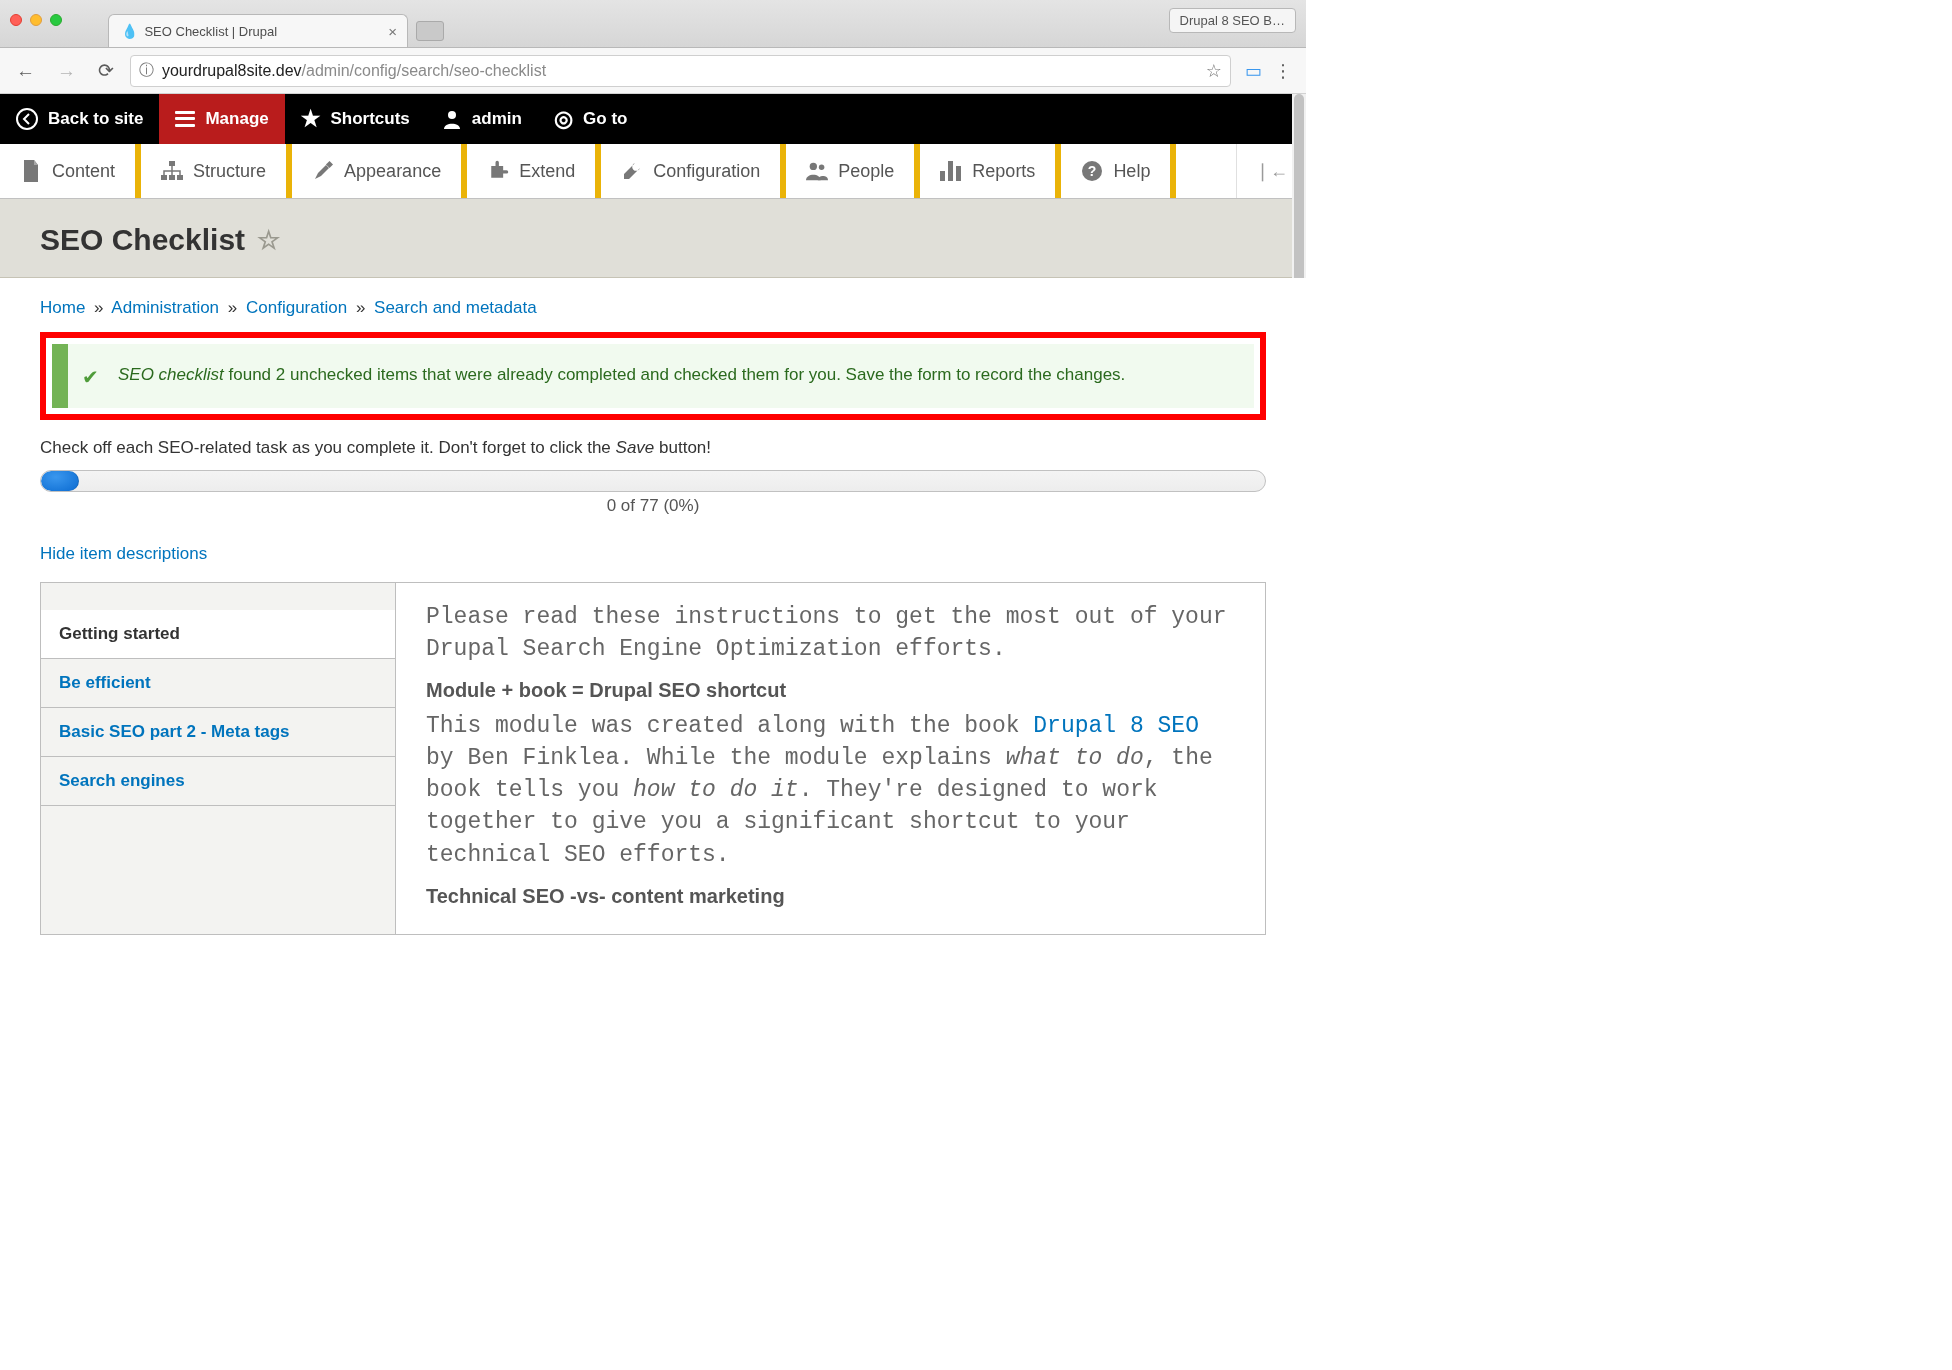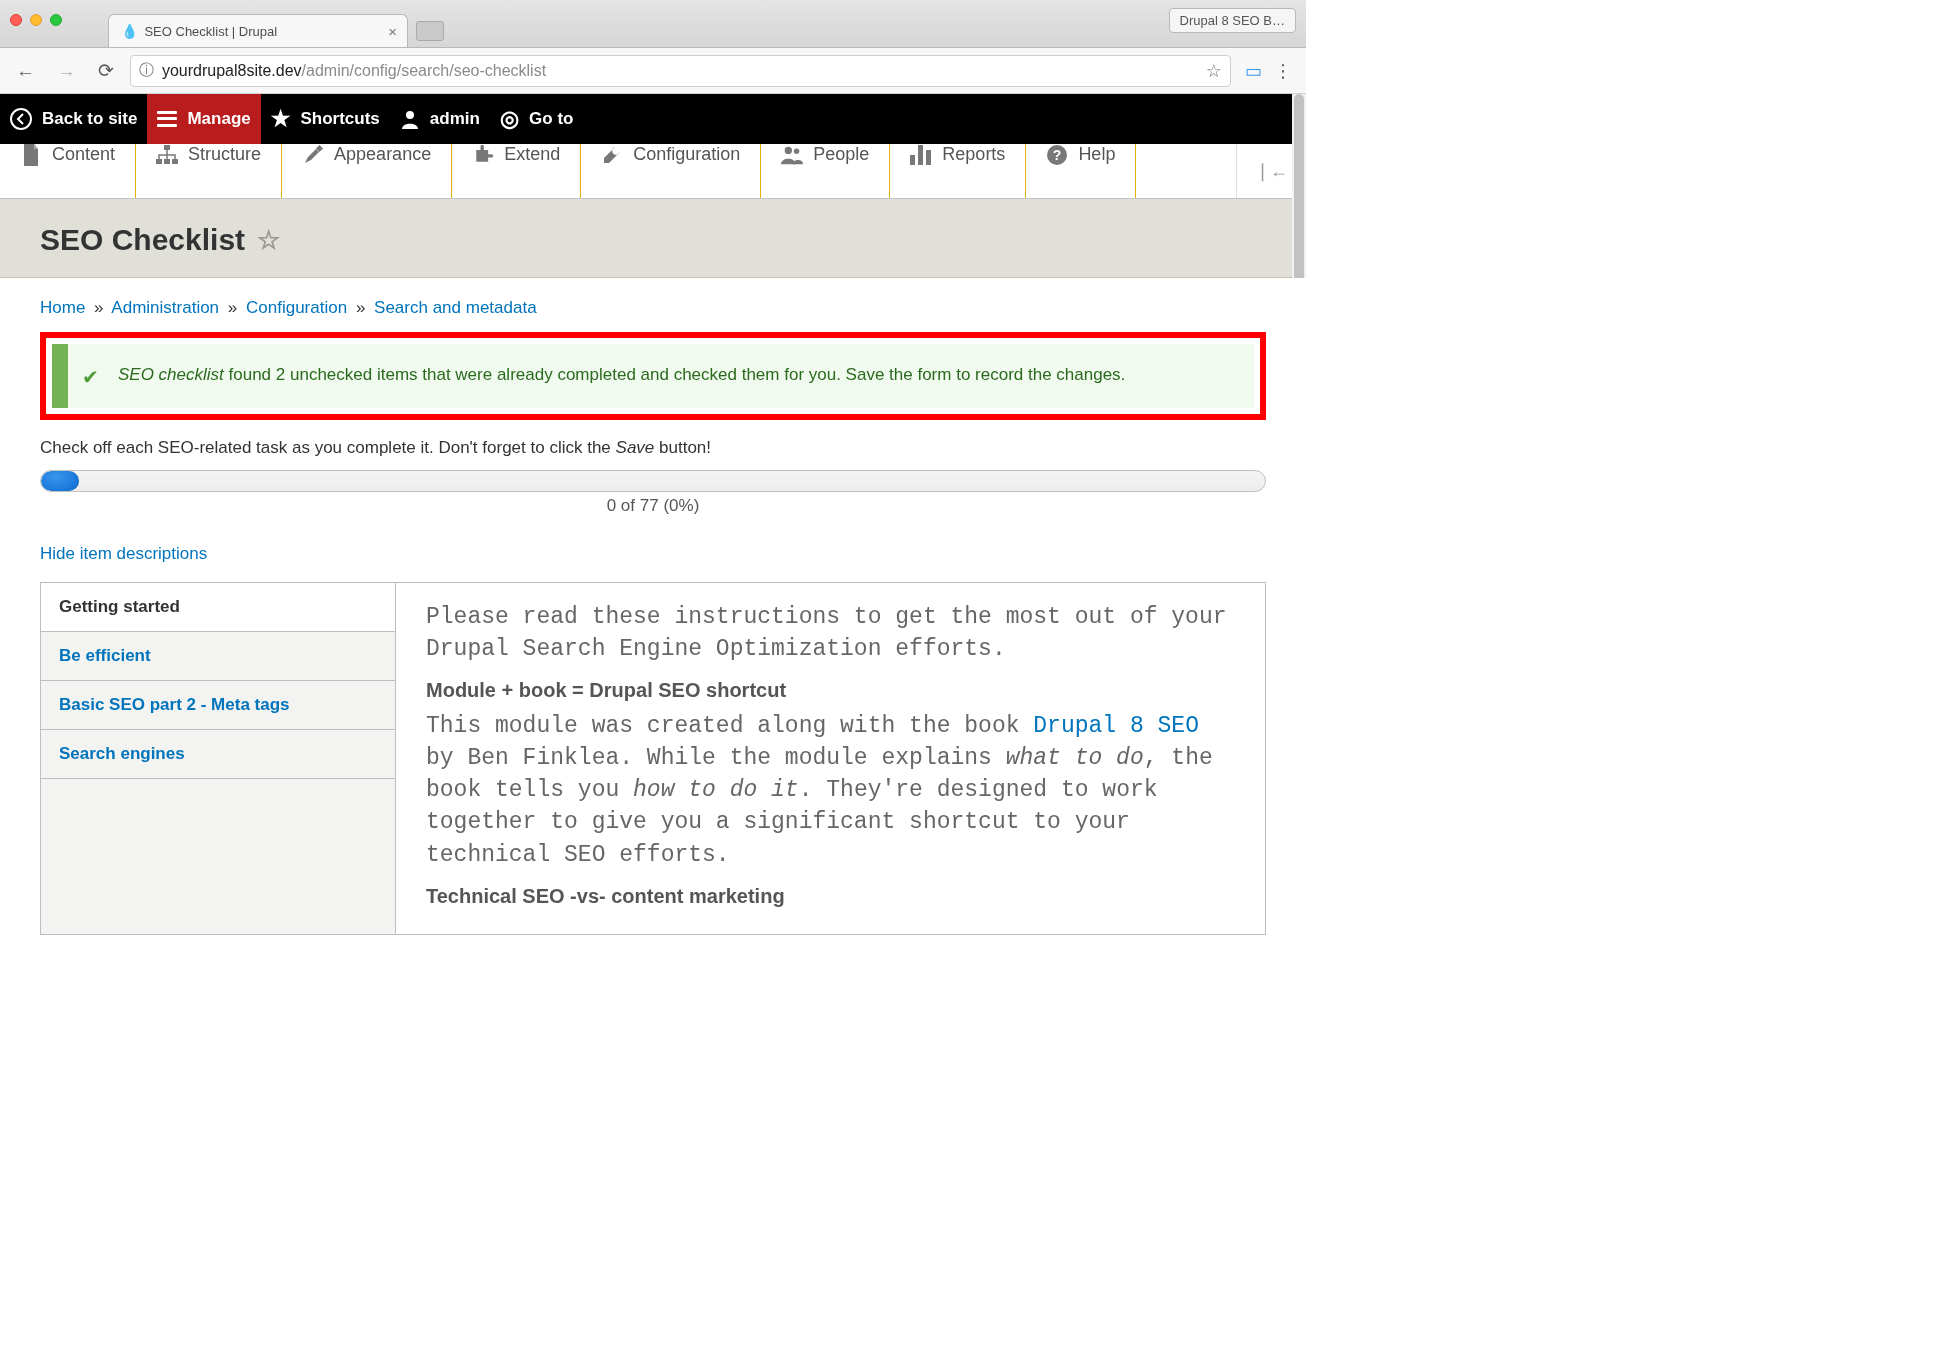--- a/index.html
+++ b/index.html
@@ -25,32 +25,32 @@
   .addrbar { flex: 1; display: flex; align-items: center; background: #fff; border: 1px solid #cfcfcf; border-radius: 4px; height: 32px; padding: 0 8px; gap: 8px; font-size: 16px; color: #7a7a7a; }
   .addrbar .info-icon { font-size: 15px; }
   .addrbar .host { color: #222; }
   .addrbar .path { color: #8a8a8a; }
   .addrbar .star { margin-left: auto; color: #777; font-size: 18px; }
   .toolbar-right { display: flex; align-items: center; gap: 12px; padding: 0 4px; }
   .menu-dots { color: #555; font-size: 18px; }
   
   
   .drupal-toolbar { background: #000; color: #fff; height: 50px; display: flex; align-items: stretch; font-size: 17px; font-weight: 600; }
-  .dt-item { display: flex; align-items: center; gap: 10px; padding: 0 10px; cursor: pointer; }
+  .dt-item { display: flex; align-items: center; gap: 10px; padding: 0 16px; cursor: pointer; }
   .dt-item.active { background: #b91c1c; }
   .dt-icon { font-size: 22px; }
   .hamburger { display: inline-block; width: 20px; height: 16px; position: relative; }
   .hamburger span, .hamburger::before, .hamburger::after { content:''; position: absolute; left:0; right:0; height: 3px; background: #fff; border-radius: 1px; }
   .hamburger span { top: 6px; }
   .hamburger::before { top: 0; }
   .hamburger::after { bottom: 0; }
   
   
   .admin-menu { background: #fff; border-bottom: 1px solid #c1c1c1; display: flex; height: 55px; }
-  .am-item { display: flex; align-items: flex-start; gap: 10px; padding: 0 20px; border-right: 1px solid #eab308; color: #555; font-size: 18px; cursor: pointer; }
+  .am-item { display: flex; align-items: center; gap: 10px; padding: 0 20px; border-right: 6px solid #eab308; color: #555; font-size: 18px; cursor: pointer; }
   .am-item:first-child { border-left: none; }
   .am-icon { color: #787878; font-size: 20px; display: inline-flex; width: 22px; height: 22px; align-items: center; justify-content: center; }
   .am-collapse { margin-left: auto; border-left: 1px solid #e0e0e0; padding: 0 18px; display: flex; align-items: center; }
   
   
   .page-header { background: #e0dfd8; border-bottom: 1px solid #c6c3b5; padding: 24px 40px 20px; }
   .page-title { font-size: 30px; font-weight: 600; color: #333; display: flex; align-items: center; gap: 12px; }
   .page-title .favstar { color: #9a998f; font-size: 26px; }
   
   
@@ -69,21 +69,21 @@
   
   .progress { height: 22px; border: 1px solid #c1c1c1; border-radius: 11px; background: linear-gradient(#f4f4f4,#ededed); position: relative; overflow: hidden; margin-bottom: 4px; }
   .progress .bar { width: 38px; height: 100%; background: radial-gradient(ellipse at 40% 30%, #3a97ee, #0b6bd1); border-radius: 11px; border-right: 1px solid rgba(0,0,0,.15); }
   .progress-text { text-align: center; font-size: 17px; color: #555; margin-bottom: 28px; }
   
   .toggle-link { font-size: 17px; color: #0074bd; text-decoration: none; display: inline-block; margin-bottom: 18px; }
   
   .tabbed-area { border: 1px solid #bebebe; display: flex; }
   .vert-tabs { width: 355px; background: #f3f3f1; border-right: 1px solid #bebebe; }
   .vt-item { border-bottom: 1px solid #bebebe; padding: 14px 18px; font-size: 17px; font-weight: 600; color: #0074bd; cursor: pointer; }
-  .vt-item.active { background: #fff; color: #333; }
+  .vt-item.active { background: #fff; color: #333; margin-top: 27px; }
   .tab-content { flex: 1; padding: 18px 30px; }
   .tab-content h2 { font-size: 22px; font-weight: 700; color: #555; margin-bottom: 8px; }
   .tab-content p { font-size: 23px; color: #666; line-height: 1.4; margin-bottom: 14px; font-family: Liberation Mono, monospace; }
   .tab-content em { font-style: italic; }
   .tab-content a { color: #0074bd; text-decoration: none; }
   .tab-content h3 { font-size: 20px; font-weight: 700; color: #555; margin-bottom: 8px; }
   
   
   svg { display: block; }
 

